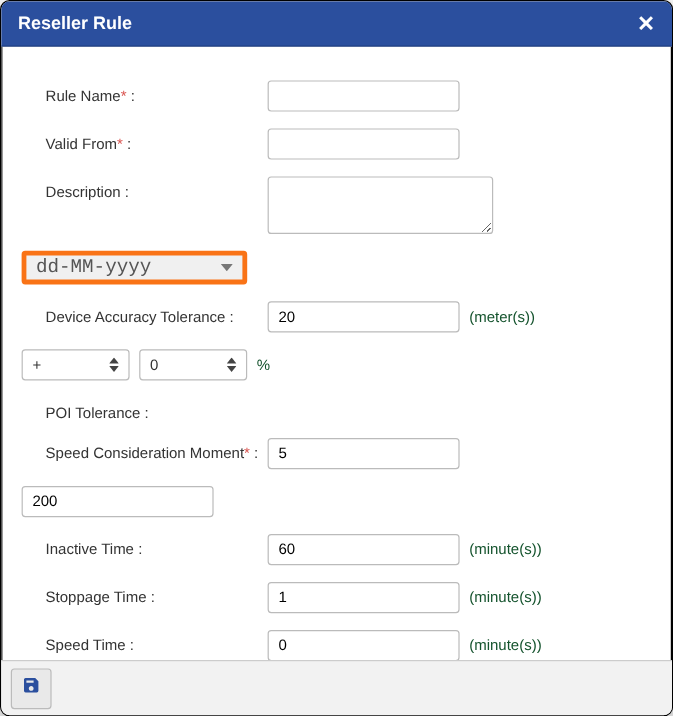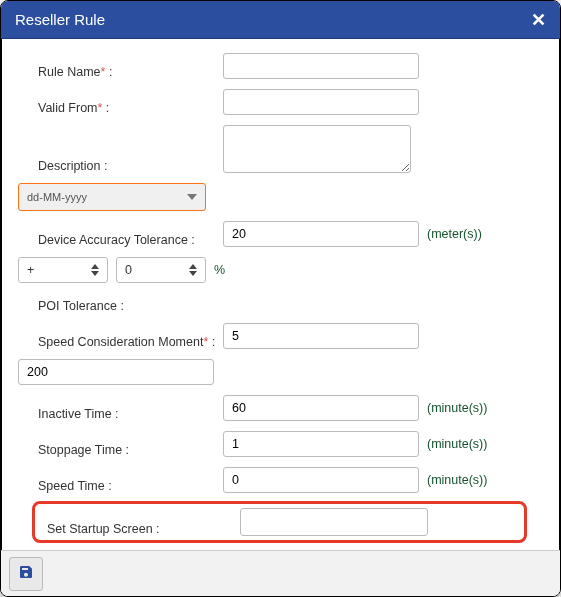--- a/index.html
+++ b/index.html
@@ -26,85 +26,87 @@
     color: #fff;
     height: 38px;
     display: flex;
     align-items: center;
     justify-content: space-between;
     padding: 0 14px;
     border-bottom: 1px solid #1d3a78;
   }
   .modal-header .title {
     font-size: 15px;
-    font-weight: 400;
+    font-weight: 700;
   }
   .modal-header .close {
     font-size: 18px;
     font-weight: 700;
     cursor: pointer;
   }
   .modal-body {
     flex: 1;
     padding: 14px 16px 6px 16px;
     overflow: hidden;
     background: #fff;
     border-left: 1px solid #000;
     border-right: 1px solid #000;
   }
   .form-row {
     display: flex;
-    align-items: flex-end;
+    align-items: flex-start;
     margin-bottom: 10px;
     font-size: 12.5px;
     color: #333;
+    margin-top: 14px;
   }
   .form-row .label {
     width: 205px;
     padding-top: 6px;
     padding-left: 20px;
   }
   .form-row .label .req { color: #d9534f; }
   .form-row .control {
     flex: 1;
     display: flex;
     align-items: center;
     gap: 8px;
   }
   .form-row .control input[type=text] {
-    width: 196px;
+    width: 160px;
     height: 26px;
     border: 1px solid #bbb;
     border-radius: 3px;
     padding: 0 8px;
     font-size: 12.5px;
     background: #fff;
   }
   .form-row .control textarea {
     width: 188px;
     height: 48px;
     border: 1px solid #bbb;
     border-radius: 3px;
     padding: 4px 8px;
     font-size: 12.5px;
     resize: both;
   }
   .select-like {
     width: 188px;
     height: 28px;
-    border: 1px solid #f97316;
+    border: 4px solid #f97316;
     border-radius: 3px;
     background: #f0f0f0;
     display: flex;
     align-items: center;
     justify-content: space-between;
     padding: 0 8px;
-    font-size: 11px;
+    font-size: 16px;
     color: #555;
     cursor: pointer;
+    font-family: Liberation Mono, monospace;
   }
   .select-like .caret svg, .num-select .caret svg, .select-white .caret svg { display:block; }
   .num-select {
     height: 26px;
     border: 1px solid #bbb;
     border-radius: 3px;
     background: #fff;
     display: flex;
     align-items: center;
     justify-content: space-between;

